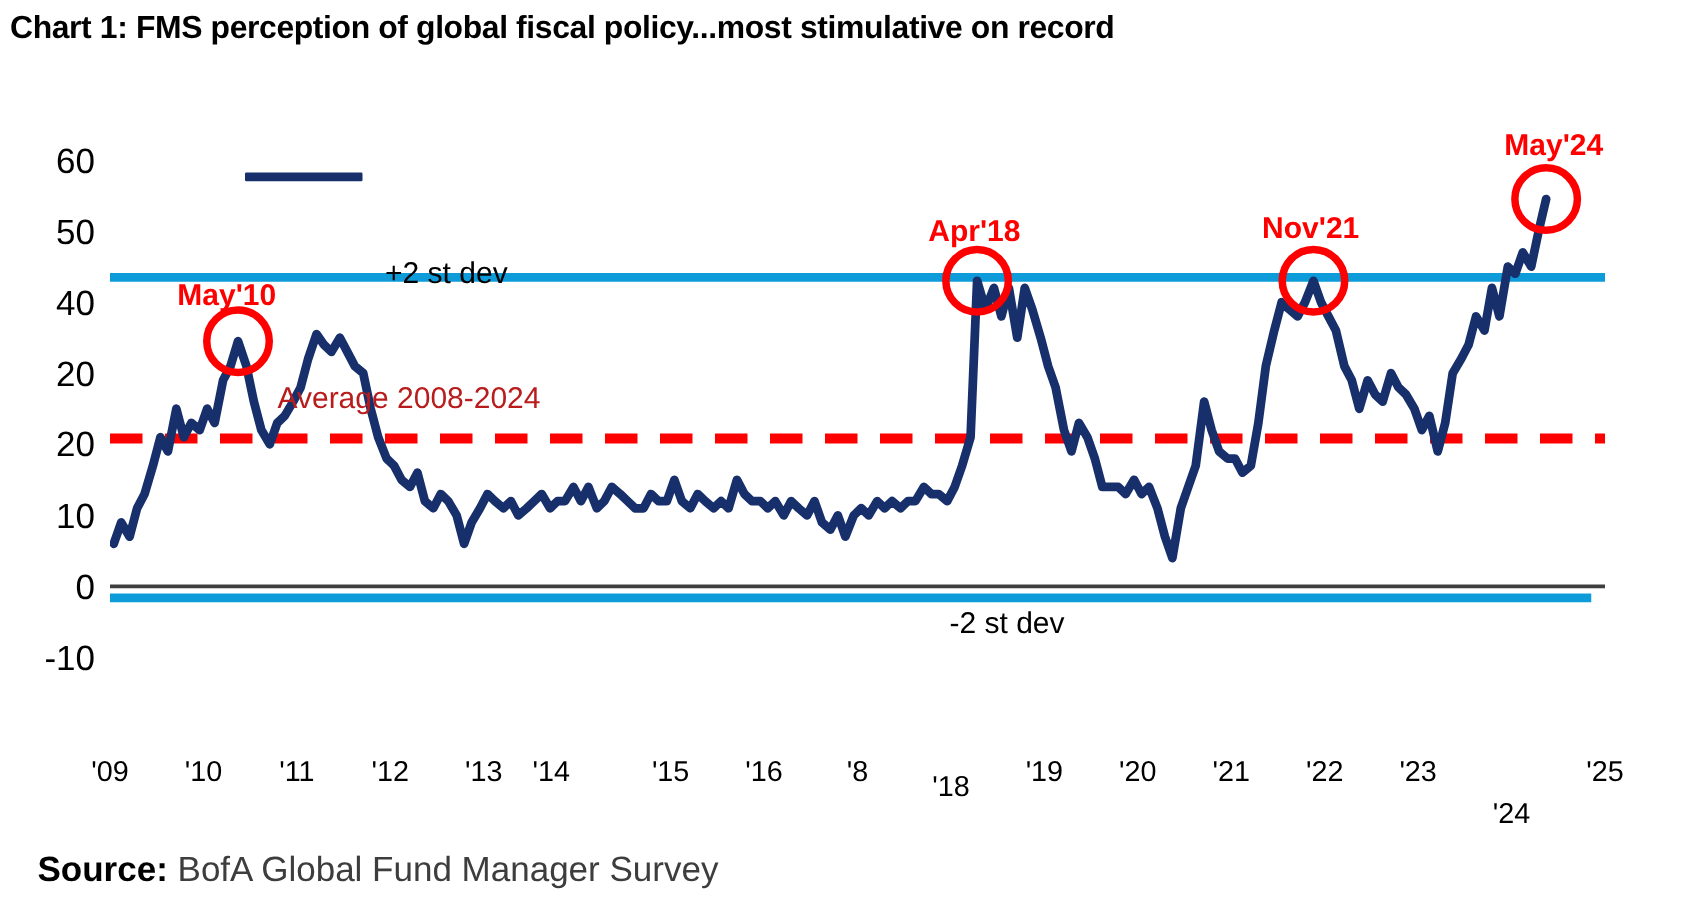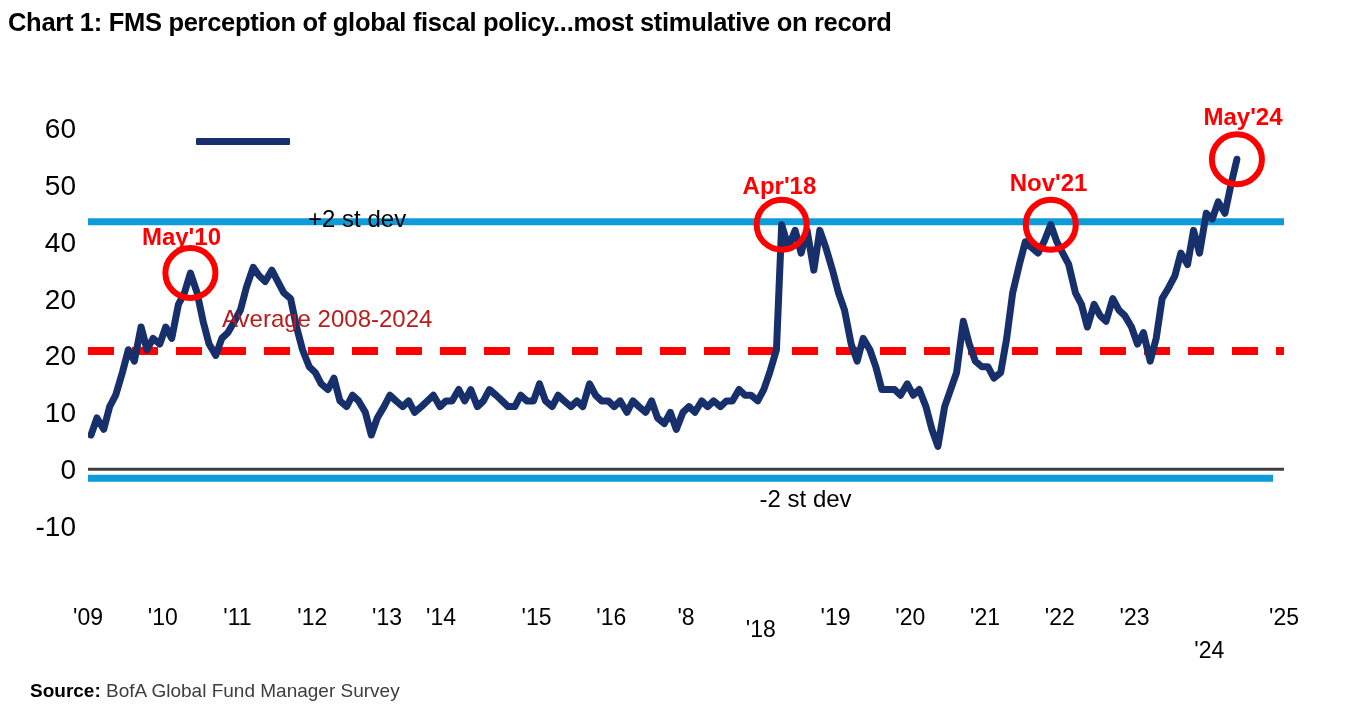--- a/index.html
+++ b/index.html
@@ -116,21 +116,21 @@
     font-size: 24px;
     color: #b91c1c;
     white-space: nowrap;
     transform: translateX(-50%);
   }
   
   #source-line {
     position: absolute;
     left: 30px;
     top: 680px;
-    font-size: 19px;
+    font-size: 28px;
     white-space: nowrap;
   }
   #source-label {
     font-weight: bold;
     color: #000;
   }
   #source-text {
     font-weight: normal;
     color: #3d3d3d;
   }

